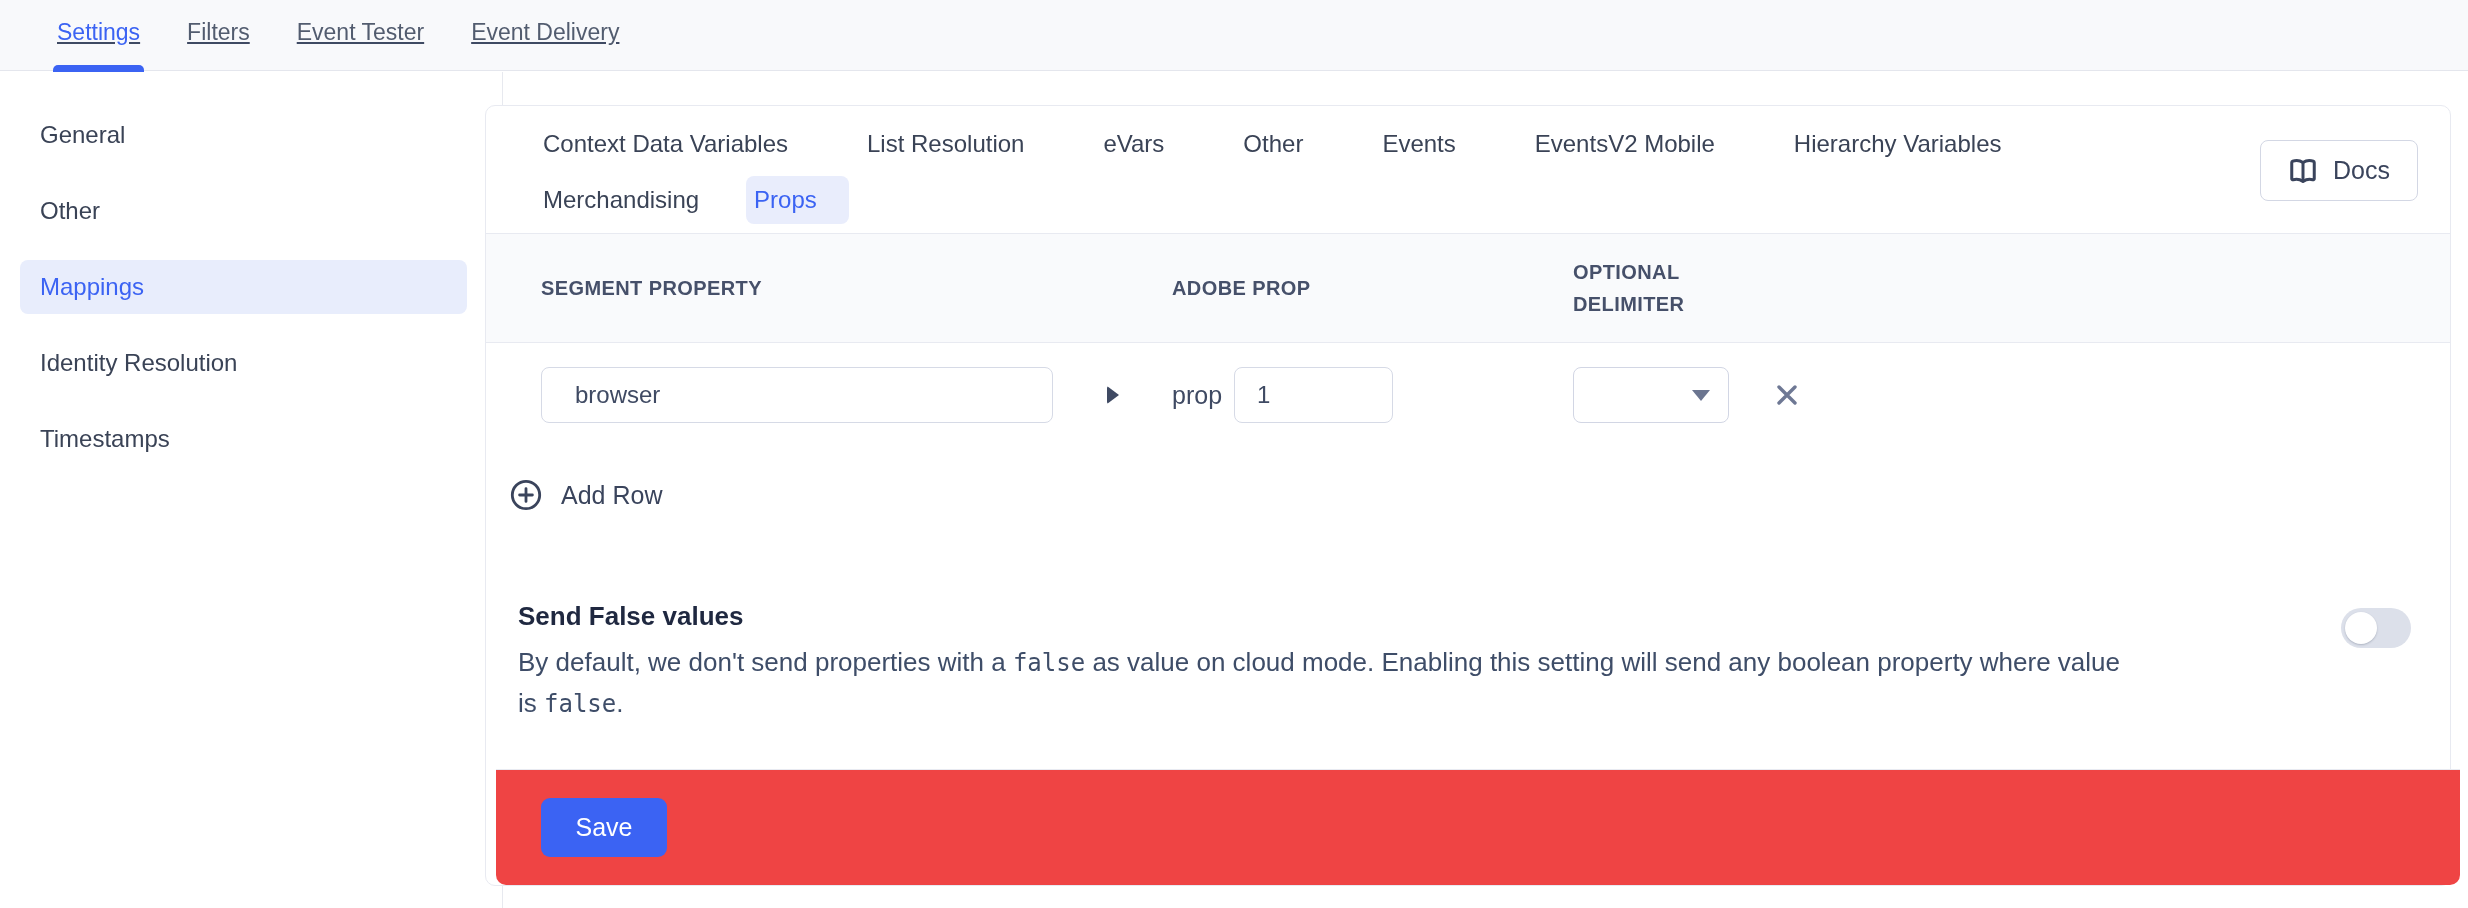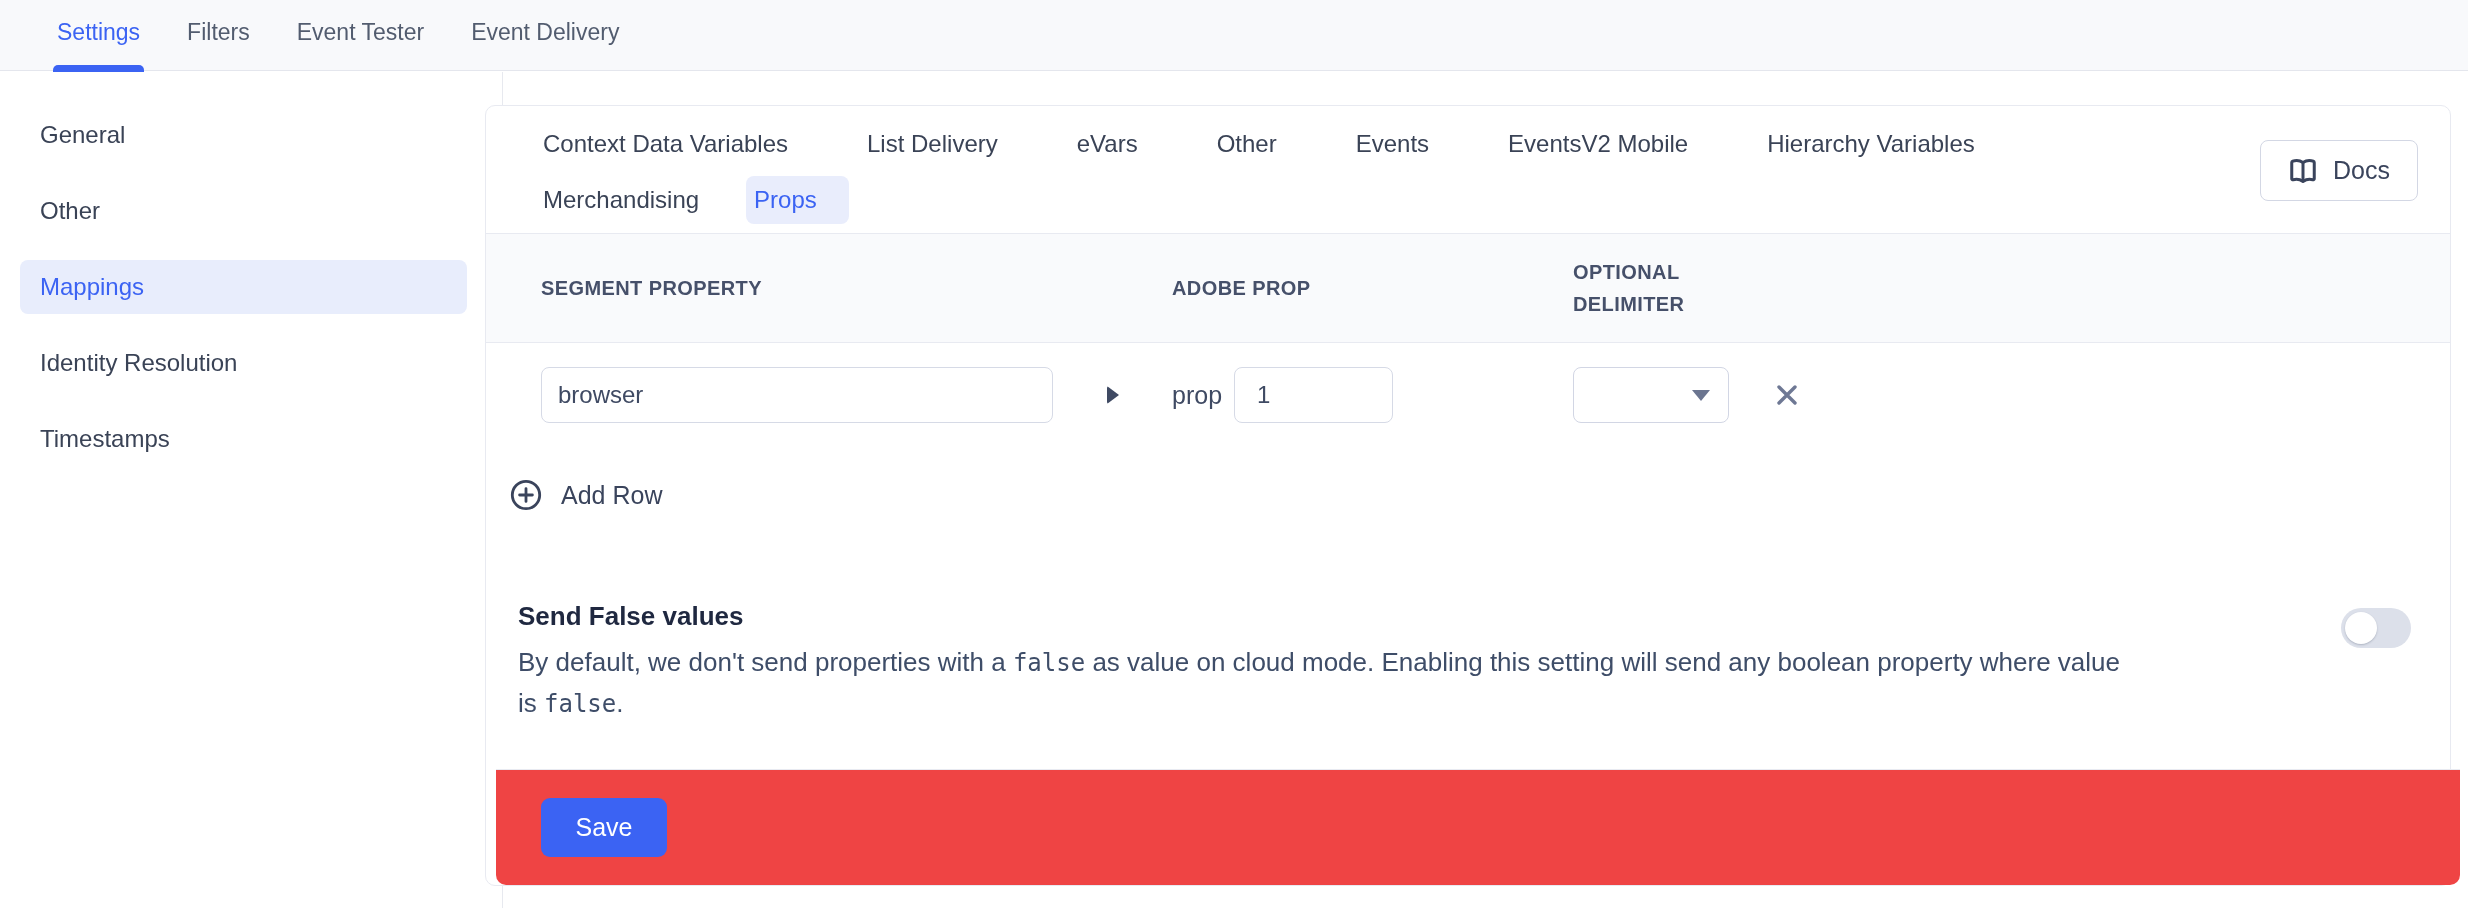--- a/index.html
+++ b/index.html
@@ -9,21 +9,21 @@
     background:#ffffff;
     font-family:"Liberation Sans", sans-serif;
     color:#3F4A63;
     position:relative;
   }
   
   .topnav {
     position:absolute; top:0; left:0; width:2468px; height:71px;
     background:#F8F9FB; border-bottom:1px solid #E4E6ED;
   }
-  .topnav ul { list-style:none; margin:0; padding:19px 0 0 57px; display:flex; gap:47px; }
+  .topnav ul { list-style:none; margin:0; padding:19px 0 0 57px; display:flex; gap:47px;text-decoration:underline; }
   .topnav li { font-size:23px; color:#525C6F; position:relative; cursor:pointer; white-space:nowrap; }
   .topnav li.active { color:#3B63F3; }
   .topnav li.active::after {
     content:""; position:absolute; left:-4px; right:-4px; top:46px; height:7px;
     background:#3B63F3; border-radius:5px 5px 0 0;
   }
   
   .sidebar {
     position:absolute; top:72px; left:0; width:503px; height:836px;
     background:#ffffff; border-right:1px solid #E7E9EF;
@@ -61,21 +61,21 @@
     font-size:20px; font-weight:600; letter-spacing:0.4px; color:#46506A;
   }
   .hcol.c1 { width:631px; }
   .hcol.c2 { width:401px; }
   .hcol.c3 { width:160px; line-height:32px; }
   .table-body { padding:24px 55px 0 55px; }
   .mapping-row { display:flex; align-items:center; }
   .seg-input {
     width:512px; height:56px; border:1px solid #D6DAE6; border-radius:8px;
     font-family:"Liberation Sans", sans-serif; font-size:24px; color:#3F4A63;
-    padding:0 16px; background:#fff; outline:none;
+    padding:0 33px; background:#fff; outline:none;
   }
   .arrow-cell { width:119px; display:flex; justify-content:center; align-items:center; }
   .tri-right {
     width:0; height:0; display:block;
     border-top:9px solid transparent; border-bottom:9px solid transparent;
     border-left:12px solid #3F4A63; border-radius:2px;
   }
   .prop-group { width:401px; display:flex; align-items:center; }
   .prop-label { font-size:25px; color:#3F4A63; margin-right:12px; }
   .prop-input {
@@ -146,21 +146,21 @@
     <li>Identity Resolution</li>
     <li>Timestamps</li>
   </ul>
 </aside>
 
 <main class="card">
 
   <div class="card-tabs">
     <ul class="vtabs">
       <li>Context Data Variables</li>
-      <li>List Delivery</li>
+      <li>List Resolution</li>
       <li>eVars</li>
       <li>Other</li>
       <li>Events</li>
       <li>EventsV2 Mobile</li>
       <li>Hierarchy Variables</li>
       <li>Merchandising</li>
       <li class="active">Props</li>
     </ul>
     <button class="docs-btn">
       <svg width="30" height="30" viewBox="0 0 24 24">

